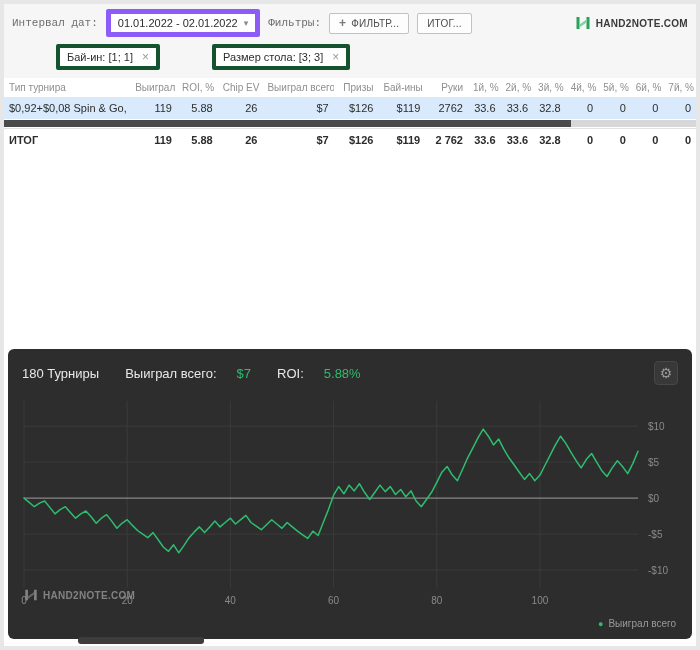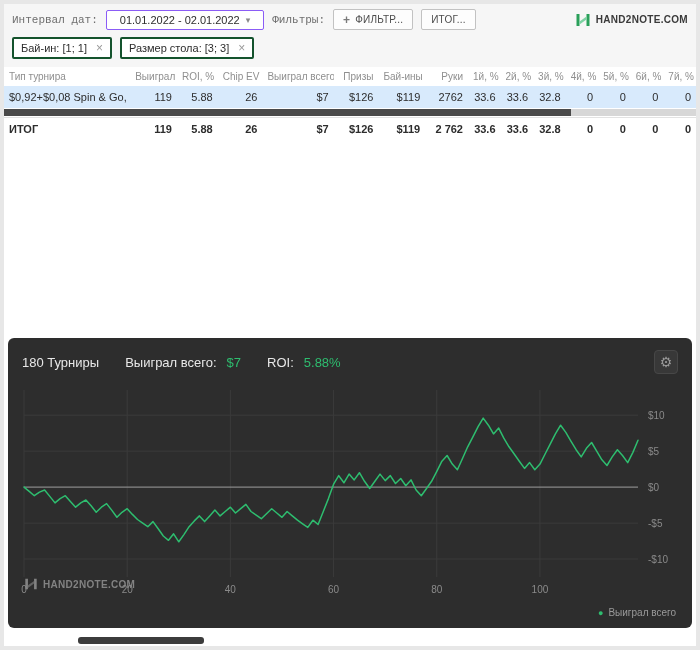--- a/index.html
+++ b/index.html
@@ -14,40 +14,40 @@
   .wrapper { margin: 4px; background: #ffffff; height: 642px; position: relative; }
 
   
   .topbar {
     display: flex; align-items: center; gap: 8px;
     padding: 5px 8px; background: #f6f6f6;
   }
   .lbl { color: #6e6e6e; font-family: Liberation Mono, monospace; }
   .select {
     display: inline-flex; align-items: center; gap: 6px;
-    background: #fff; border: 1px solid #8b5cf6; border-radius: 2px;
-    padding: 3px 13px; cursor: pointer; color: #2d2d2d;
+    background: #fff; border: 5px solid #8b5cf6; border-radius: 2px;
+    padding: 3px 7px; cursor: pointer; color: #2d2d2d;
   }
   .caret { color: #8a8a8a; font-size: 9px; }
   .btn {
     display: inline-flex; align-items: center; gap: 5px;
     background: #fdfdfd; border: 1px solid #c2c2c2; border-radius: 2px;
     padding: 4px 9px; font-size: 10px; color: #4c4c4c;
     font-family: "Liberation Sans", sans-serif; cursor: pointer; letter-spacing: .2px;
   }
   .plus { color: #7a7a7a; font-weight: bold; font-size: 12px; line-height: 10px; }
   .brand { margin-left: auto; display: inline-flex; align-items: center; gap: 5px; }
   .brand-text { font-weight: bold; font-size: 10px; color: #3a3a3a; letter-spacing: .3px; }
 
   
   .chips { display: flex; gap: 8px; padding: 2px 8px 8px; background: #f6f6f6; }
   .chip {
     display: inline-flex; align-items: center; gap: 9px;
-    background: #fff; border: 2px solid #14532d; border-radius: 2px;
-    padding: 3px 7px; color: #2d2d2d; cursor: pointer;
+    background: #fff; border: 4px solid #14532d; border-radius: 2px;
+    padding: 3px 7px; color: #2d2d2d; cursor: pointer; margin-left: 44px;
   }
   .chip .x { color: #9a9a9a; font-size: 12px; line-height: 10px; cursor: pointer; }
 
   
   .stats { width: 100%; border-collapse: collapse; table-layout: fixed; padding-left: 18px; }
   .stats th {
     font-weight: normal; color: #8f8f8f; font-size: 10px;
     padding: 4px 5px; text-align: right; white-space: nowrap; overflow: hidden;
   }
   .stats th:first-child { text-align: left; }
@@ -67,21 +67,21 @@
 
   
   .panel {
     margin: 0 4px; background: #2d2d2d; border-radius: 6px;
     position: relative; color: #e8e8e8;
   }
   .panel-header {
     display: flex; align-items: center; gap: 26px;
     padding: 12px 14px 4px; font-size: 13px;
   }
-  .ph-group { display: inline-flex; gap: 10px; align-items: baseline; white-space: nowrap; }
+  .ph-group { display: inline-flex; gap: 20px; align-items: baseline; white-space: nowrap; }
   .ph-value-green { color: #2ebd6f; }
   .gear {
     margin-left: auto; width: 24px; height: 24px; border-radius: 4px;
     background: #383838; border: 1px solid #474747;
     display: flex; align-items: center; justify-content: center;
     color: #9a9a9a; font-size: 14px; cursor: pointer;
   }
   .chart-box { position: relative; }
   #equity-svg { display: block; margin: 2px 8px 0; }
   .watermark {

